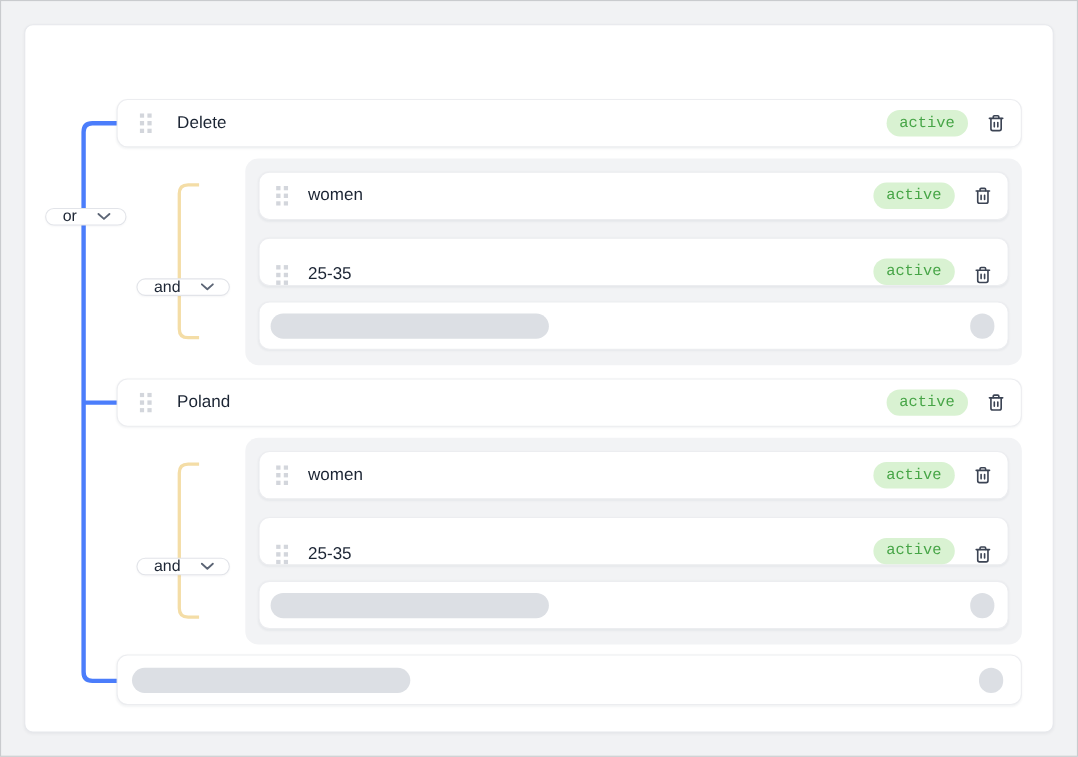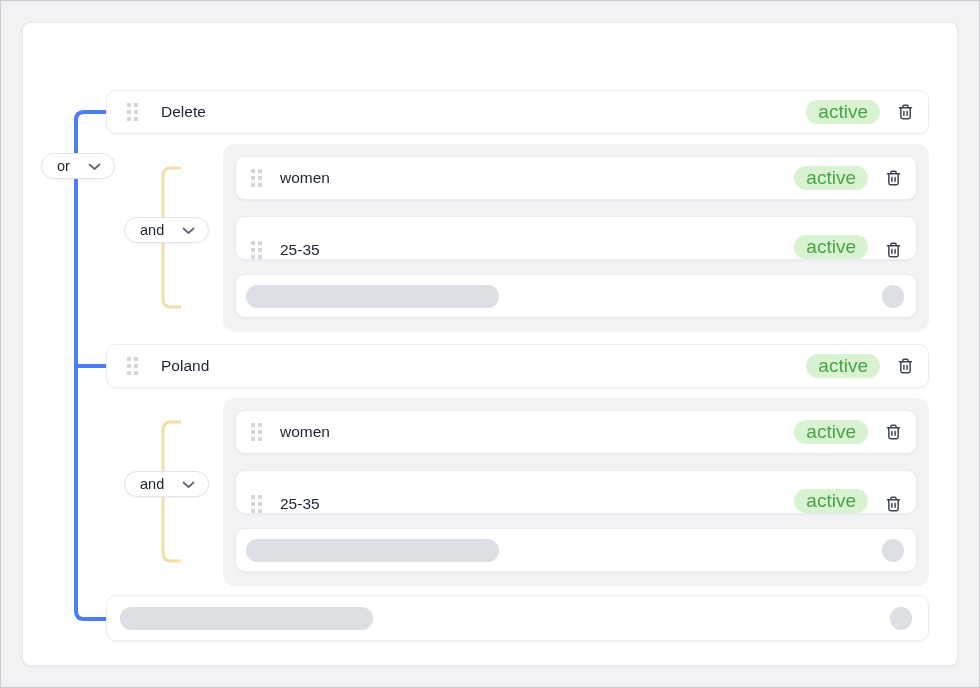--- a/index.html
+++ b/index.html
@@ -27,23 +27,24 @@
     position:absolute; top:20px; right:44px; height:24px;
     display:flex; align-items:center; gap:11px;
     background:none; border:none; cursor:pointer;
     font-family:inherit; font-size:15px; font-weight:500; color:#1f2a3a;
   }
   .trash-svg { stroke:#3c4454; fill:none; stroke-width:1.4; stroke-linecap:round; }
   
   .op-pill {
     position:absolute; display:flex; align-items:center; justify-content:space-between;
     background:#fff; border:1px solid #e2e4e9; border-radius:17px;
-    padding:0 13px 0 15px; height:26px; cursor:pointer;
+    padding:0 13px 0 15px; height:16px; cursor:pointer;
     font-family:inherit; font-size:14.5px; color:#1c2534;
     box-shadow:0 1px 2px rgba(16,24,40,.04);
+    margin-top:36px;
   }
   .or-pill { left:18px; top:130px; width:74px; }
   .and-pill-1 { left:101px; top:194px; width:85px; }
   .and-pill-2 { left:101px; top:448px; width:85px; }
   .chev { stroke:#5c6575; fill:none; stroke-width:1.7; stroke-linecap:round; stroke-linejoin:round; }
   
   .row {
     position:absolute; display:flex; align-items:center;
     background:#fff; border:1px solid #ecedf0; border-radius:10px;
     box-shadow:0 1px 2px rgba(29,41,57,.05);
@@ -57,21 +58,21 @@
   .inner-row-2 { top:130px; }
   .grip { display:inline-flex; flex:0 0 auto; cursor:grab; }
   .grip svg { display:block; }
   .grip rect { fill:#d3d6dc; }
   .row-label { font-size:15.5px; color:#1b2433; }
   .group-row .row-label { margin-left:23px; }
   .inner-row .row-label { margin-left:18px; }
   .spacer { flex:1; }
   .badge {
     background:var(--badge-bg,#d9f2d2); color:var(--badge-text,#47a547);
-    border:none; font-family:Liberation Sans, sans-serif; font-size:19px; font-weight:500;
+    border:none; font-family:Liberation Mono, monospace; font-size:14px; font-weight:500;
     height:24px; line-height:24px; padding:0 12px; border-radius:12px; cursor:pointer;
   }
   .trash-btn {
     background:none; border:none; cursor:pointer; margin-left:17px;
     display:inline-flex; align-items:center; padding:0;
   }
   
   .panel {
     position:absolute; left:200px; width:706px; height:188px;
     background:#f2f3f5; border-radius:12px;

